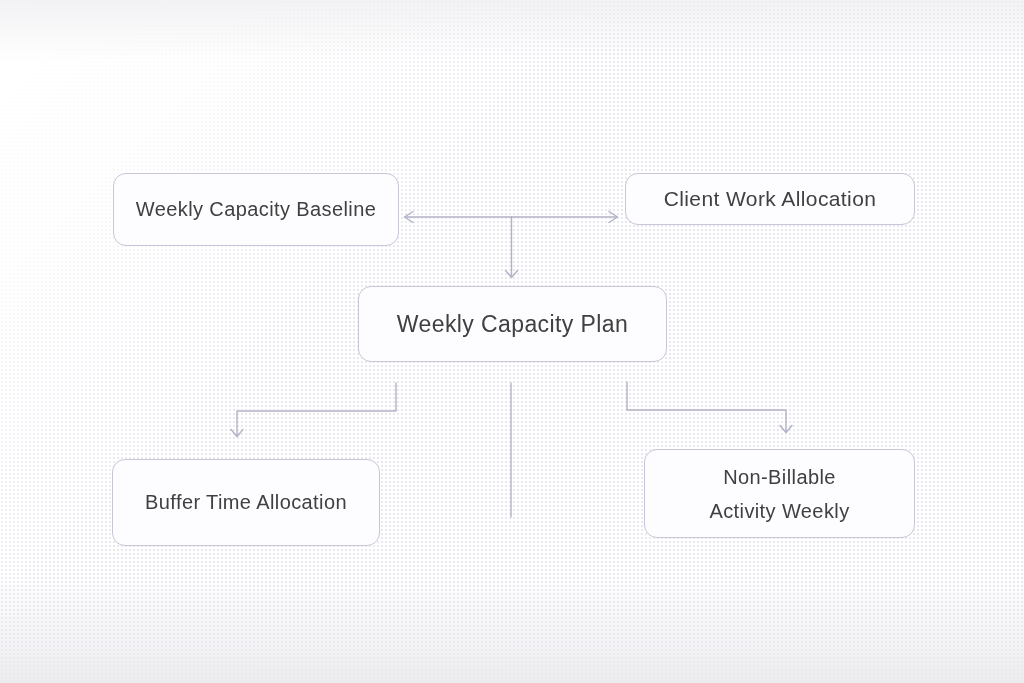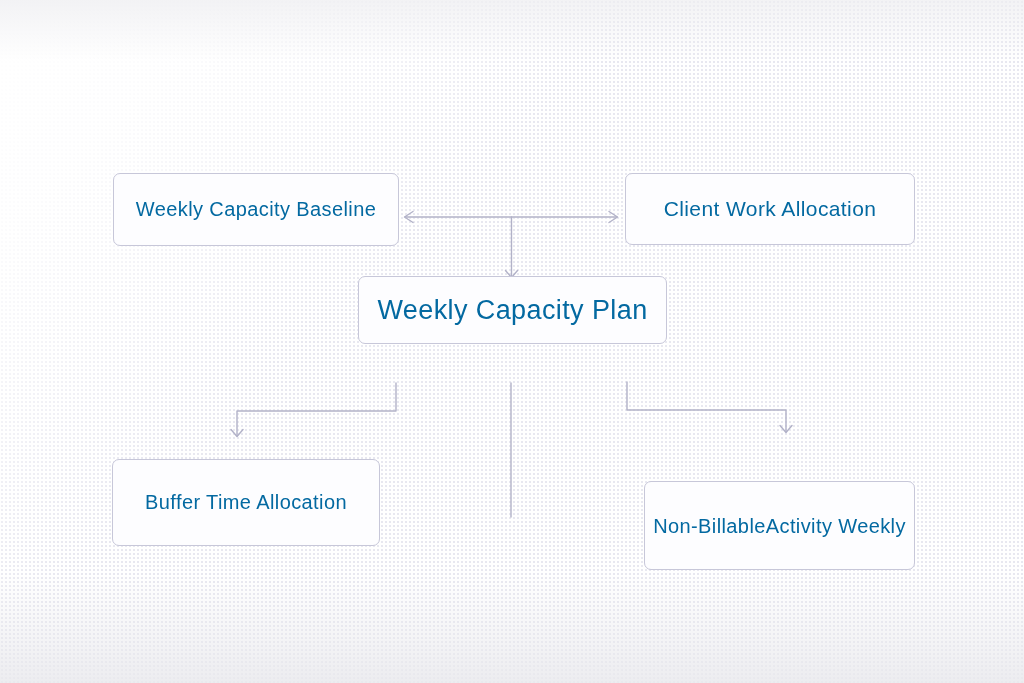--- a/index.html
+++ b/index.html
@@ -32,35 +32,35 @@
     stroke-width: 1.4;
     fill: none;
     stroke-linecap: round;
     stroke-linejoin: round;
   }
   .node {
     position: absolute;
     box-sizing: border-box;
     background: #fdfdff;
     border: 1px solid #c7c7d9;
-    border-radius: 7px;
+    border-radius: 13px;
     display: flex;
     align-items: center;
     justify-content: center;
     text-align: center;
-    color: #0369a1;
+    color: #404040;
     font-size: 20px;
     letter-spacing: 0.4px;
     cursor: default;
   }
   #node-baseline   { left: 113px; top: 173px; width: 286px; height: 73px; }
-  #node-clientwork { left: 625px; top: 173px; width: 290px; height: 72px; font-size: 21px; }
-  #node-plan       { left: 358px; top: 276px; width: 309px; height: 68px; font-size: 27px; }
+  #node-clientwork { left: 625px; top: 173px; width: 290px; height: 52px; font-size: 21px; }
+  #node-plan       { left: 358px; top: 286px; width: 309px; height: 76px; font-size: 23px; }
   #node-buffer     { left: 112px; top: 450px; width: 268px; height: 87px; margin-top: 9px; }
-  #node-nonbill    { left: 644px; top: 449px; width: 271px; height: 89px; flex-direction: row; line-height: 34px; margin-top: 32px; }
+  #node-nonbill    { left: 644px; top: 449px; width: 271px; height: 89px; flex-direction: column; line-height: 34px; }
 </style>
 </head>
 <body>
 
 <div class="canvas">
 
   <svg class="connectors" width="1024" height="683" viewBox="0 0 1024 683" aria-hidden="true">
 
     <g>
       <line x1="405" y1="217" x2="617" y2="217"></line>

